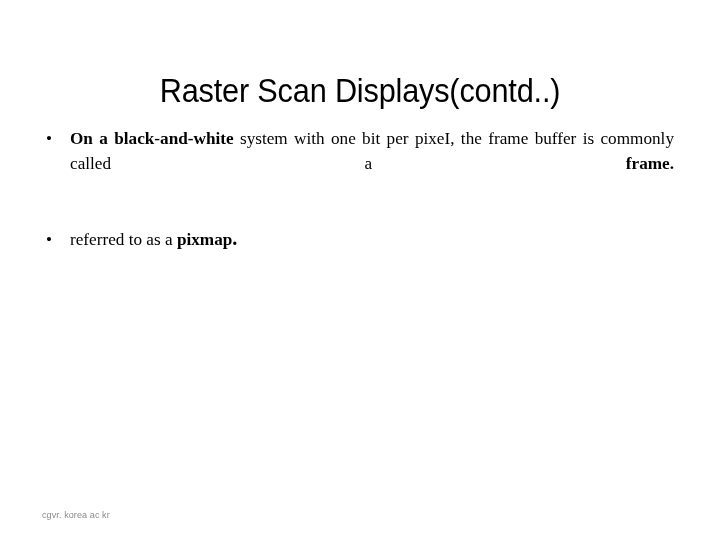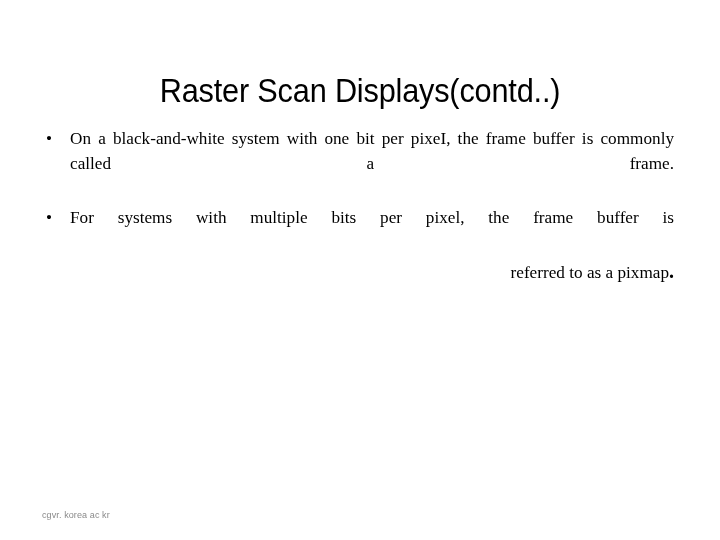--- a/index.html
+++ b/index.html
@@ -85,26 +85,26 @@
     width: 100%;
     height: 0;
   }
 
   
   .bullet-item.loose {
     line-height: 25px;
   }
   .bullet-item.loose .tail-line {
     display: block;
-    margin-top: 5px;
-    text-align: right;
+    margin-top: 26px;
+    text-align: left;
   }
 
   b, .b {
-    font-weight: normal;
+    font-weight: bold;
   }
 
   .big-dot {
     font-weight: bold;
     font-size: 20px;
     line-height: 0;
   }
 
   
   .footer {
@@ -130,21 +130,20 @@
 
   <div class="body-block">
 
     <div class="bullet-item">
       <span class="bullet-marker">•</span>
       <span class="para"><b>On a black-and-white</b><span> system with one bit per pixeI, the frame buffer is commonly called a </span><b>frame.</b></span>
     </div>
 
     <div class="bullet-item loose">
       <span class="bullet-marker">•</span>
-      <span class="para"><span>For systems with </span><b>multiple bits per pixel</b><span>, the frame buffer is </span></span>
       <span class="tail-line"><span>referred to as a </span><b>pixmap</b><b class="big-dot">.</b></span>
     </div>
 
   </div>
 
   <div class="footer">cgvr. korea ac kr</div>
 
 </div>
 
 </body></html>

